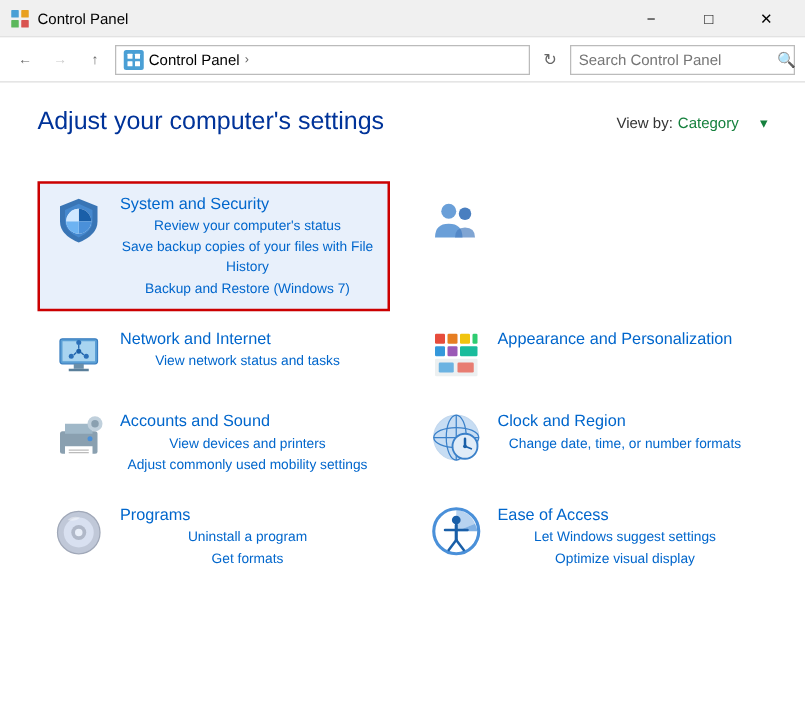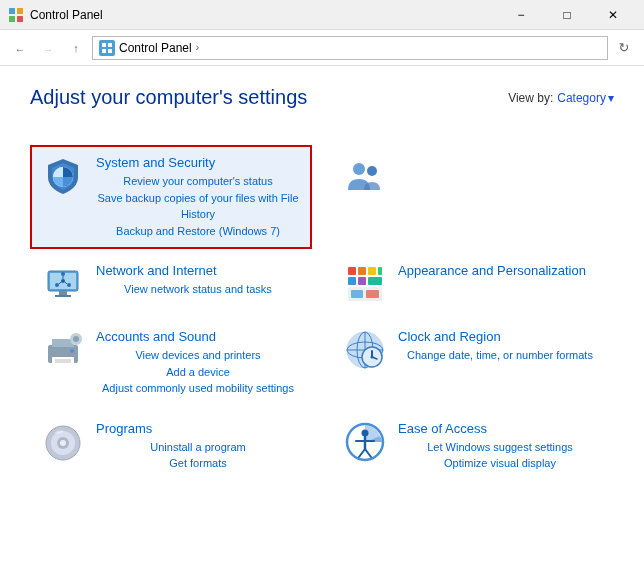--- a/index.html
+++ b/index.html
@@ -148,25 +148,25 @@
       color: #003399;
     }
     .view-by {
       display: flex;
       align-items: center;
       gap: 4px;
       font-size: 12px;
       color: #333;
     }
     .view-by-link {
-      color: #1d4ed8;
-      cursor: pointer;
-      display: flex;
-      align-items: center;
-      gap: 2px;
+      color: #15803d;
+      cursor: pointer;
+      display: flex;
+      align-items: center;
+      gap: 17px;
     }
 
     
     .items-grid {
       display: grid;
       grid-template-columns: 1fr 1fr;
       gap: 4px 20px;
     }
     .item {
       display: flex;
@@ -240,20 +240,24 @@
         <rect x="1" y="1" width="4" height="4" fill="white" rx="0.3"></rect>
         <rect x="7" y="1" width="4" height="4" fill="white" rx="0.3"></rect>
         <rect x="1" y="7" width="4" height="4" fill="white" rx="0.3"></rect>
         <rect x="7" y="7" width="4" height="4" fill="white" rx="0.3"></rect>
       </svg>
     </div>
     <span>Control Panel</span>
     <span class="address-chevron">›</span>
   </div>
   <button class="refresh-btn">↻</button>
+  <div class="search-box">
+    <input type="text" placeholder="Search Control Panel" style="">
+    <span class="search-icon-btn">🔍</span>
+  </div>
 </div>
 
 <div class="content">
   <div class="page-header">
     <h1 class="page-title">Adjust your computer's settings</h1>
     <div class="view-by">
       <span>View by:</span>
       <span class="view-by-link">
         <span>Category</span>
         <span>▾</span>
@@ -360,21 +364,20 @@
 
           <circle cx="34" cy="10" r="6" fill="#c0d0dc"></circle>
           <circle cx="34" cy="10" r="3" fill="#8aa0b0"></circle>
 
           <circle cx="30" cy="22" r="2" fill="#4a90d9"></circle>
         </svg>
       </div>
       <div class="item-text">
         <div class="item-title">Accounts and Sound</div>
         <a class="item-link">View devices and printers</a>
-        <a class="item-link">Add a device</a>
         <a class="item-link">Adjust commonly used mobility settings</a>
       </div>
     </div>
 
     <div class="item">
       <div class="item-icon">
         <svg width="42" height="42" viewBox="0 0 42 42">
 
           <circle cx="21" cy="21" r="18" fill="#4a90d9" opacity="0.3" stroke="#3a80c9" stroke-width="1"></circle>
           <ellipse cx="21" cy="21" rx="8" ry="18" fill="none" stroke="#3a80c9" stroke-width="1"></ellipse>

